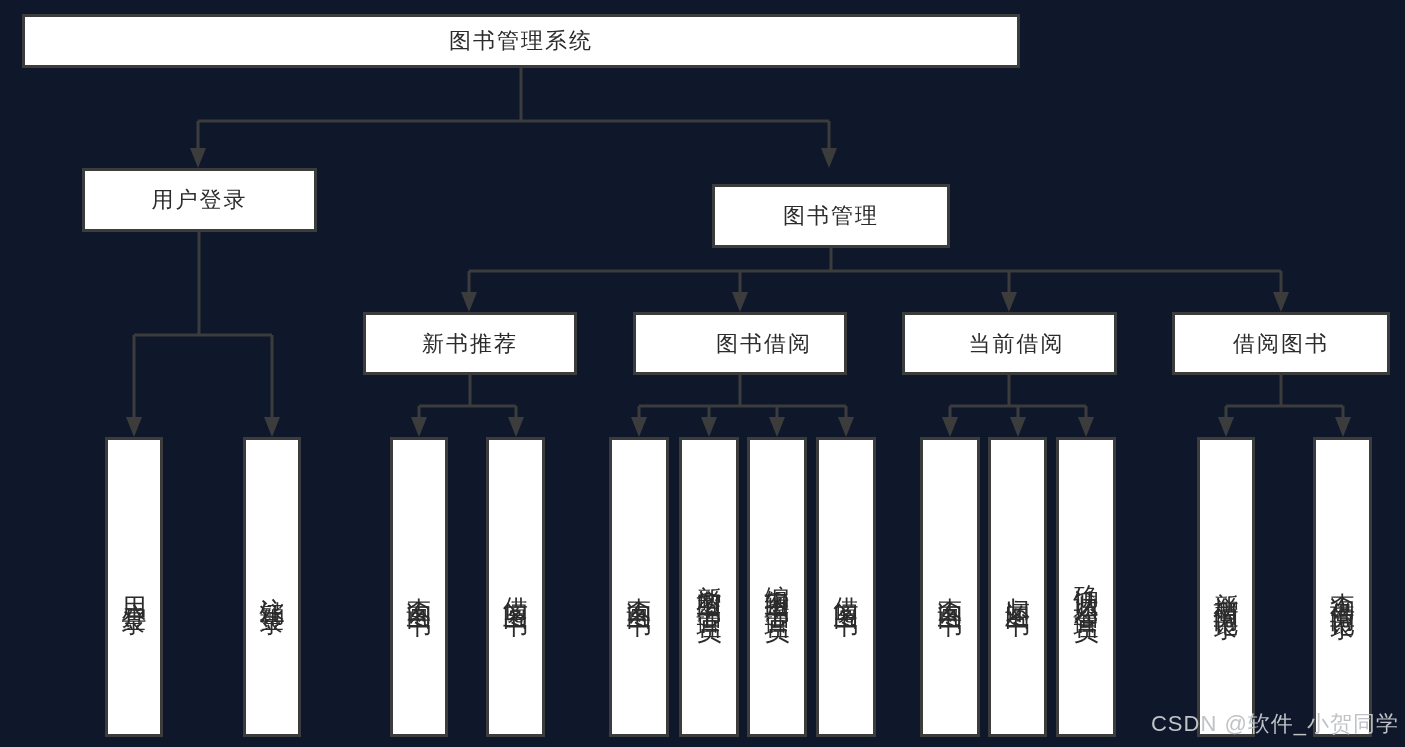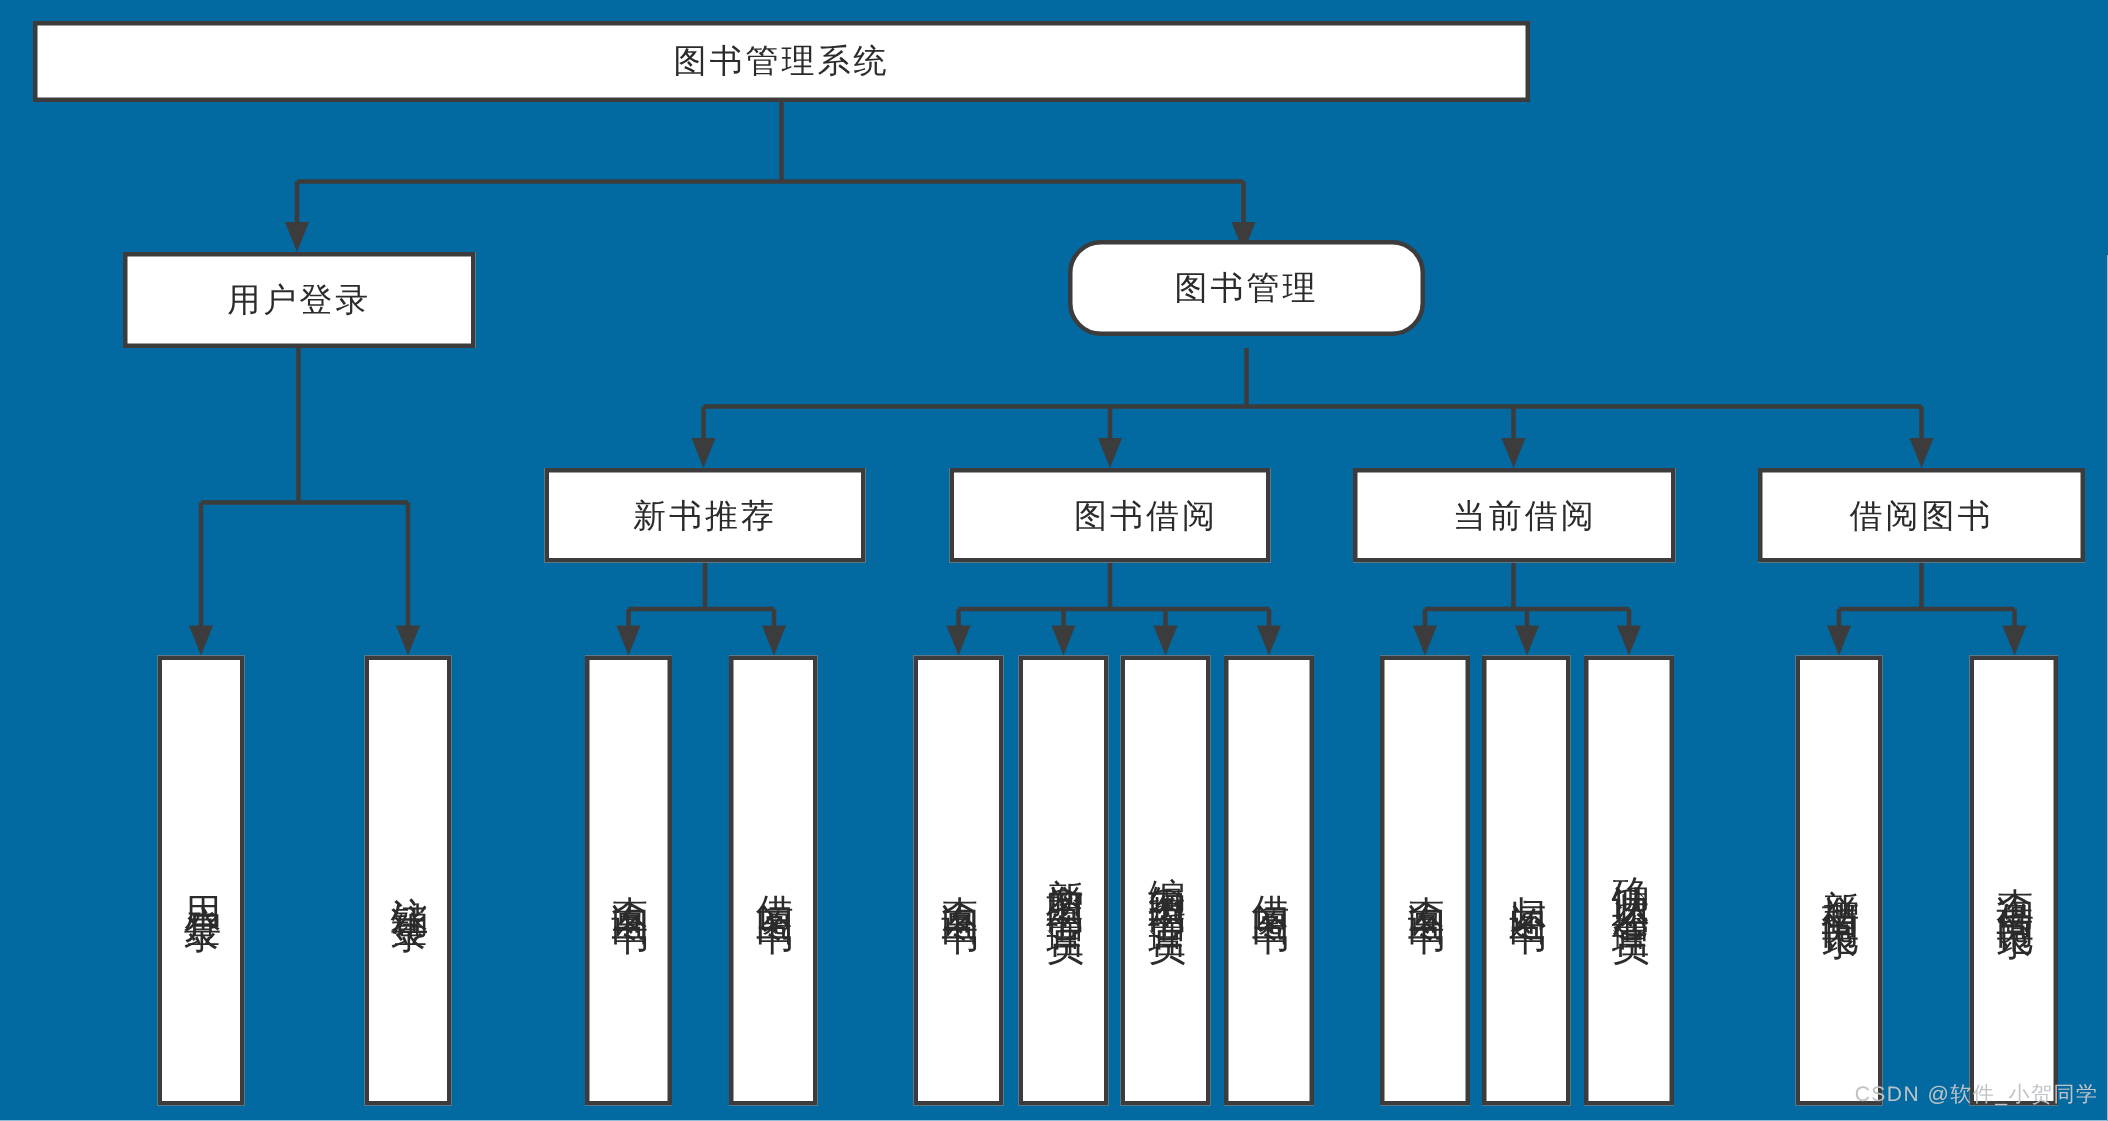--- a/index.html
+++ b/index.html
@@ -1,33 +1,33 @@
 <!DOCTYPE html>
 <html><head>
 <meta charset="utf-8">
 <style>
   html,body { margin:0; padding:0; background:#ffffff; }
   #canvas {
-    position:relative; width:1405px; height:747px; background:#0369a1;
+    position:relative; width:1405px; height:747px; background:#0f172a;
     font-family:"Liberation Sans", sans-serif; overflow:hidden;
   }
   #wires { position:absolute; left:0; top:0; pointer-events:none; }
   .box {
     position:absolute; background:#ffffff; border:3px solid #3c3c3c;
     box-sizing:border-box; display:flex; align-items:center; justify-content:center;
     color:#2b2b2b;
   }
   .h-label { font-size:22px; letter-spacing:2px; white-space:nowrap; }
   .leaf .v-label {
     writing-mode:vertical-rl; text-orientation:mixed;
     font-size:25px; letter-spacing:5px; line-height:1; white-space:nowrap;
   }
   #watermark {
     position:absolute; right:6px; bottom:8px; z-index:10;
-    color:#bfc3c7; font-size:14px; letter-spacing:1px; white-space:nowrap;
+    color:#bfc3c7; font-size:22px; letter-spacing:1px; white-space:nowrap;
   }
 </style>
 </head>
 <body>
 
 <div id="canvas">
 
   <svg id="wires" width="1405" height="747" viewBox="0 0 1405 747">
     <g stroke="#3c3c3c" stroke-width="3" fill="none">
 
@@ -65,21 +65,21 @@
     </g>
   </svg>
 
   <div class="box" style="left:22px; top:14px; width:998px; height:54px;">
     <span class="h-label">图书管理系统</span>
   </div>
 
   <div class="box" style="left:82px; top:168px; width:235px; height:64px;">
     <span class="h-label">用户登录</span>
   </div>
-  <div class="box" style="left:712px; top:160px; width:238px; height:64px;border-radius:22px;">
+  <div class="box" style="left:712px; top:184px; width:238px; height:64px;">
     <span class="h-label">图书管理</span>
   </div>
 
   <div class="box" style="left:363px; top:312px; width:214px; height:63px;">
     <span class="h-label">新书推荐</span>
   </div>
   <div class="box" style="left:633px; top:312px; width:214px; height:63px;padding-left:48px;">
     <span class="h-label">图书借阅</span>
   </div>
   <div class="box" style="left:902px; top:312px; width:215px; height:63px;padding-left:14px;">

